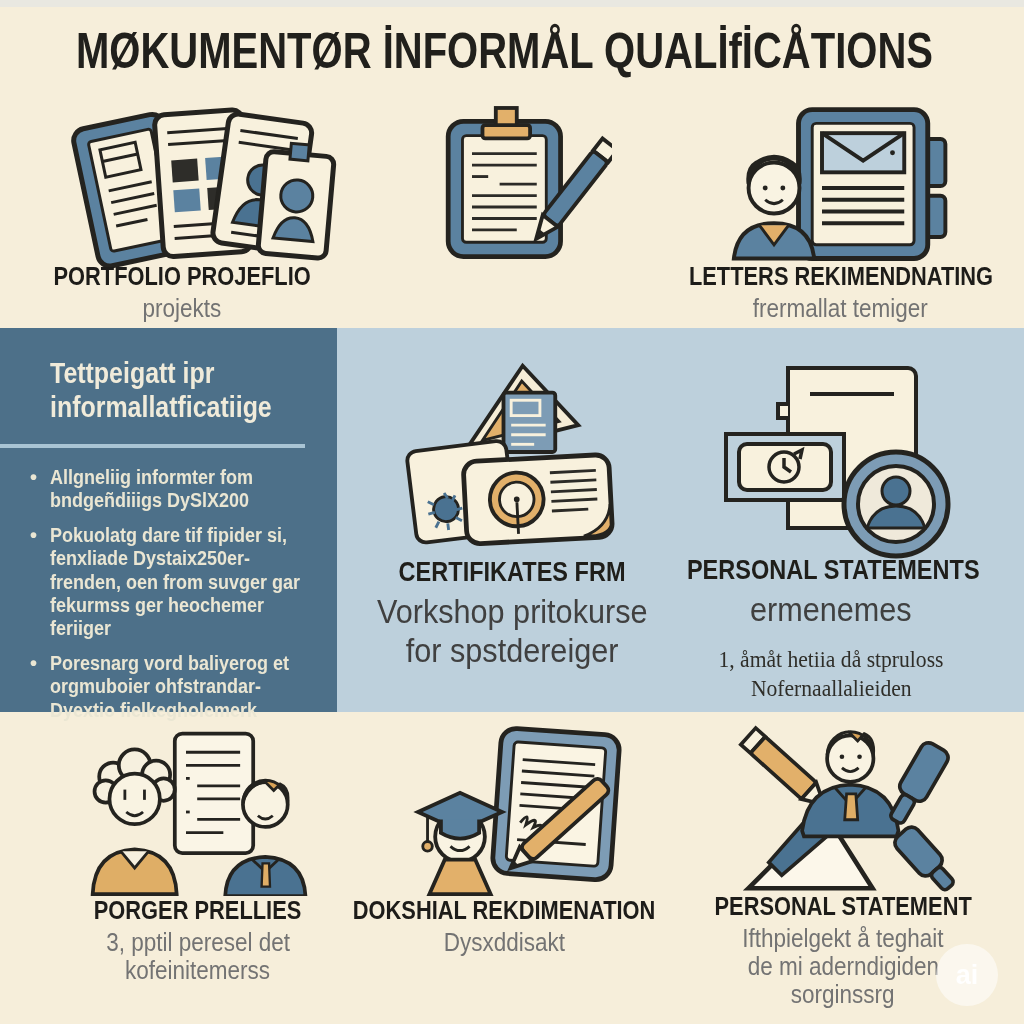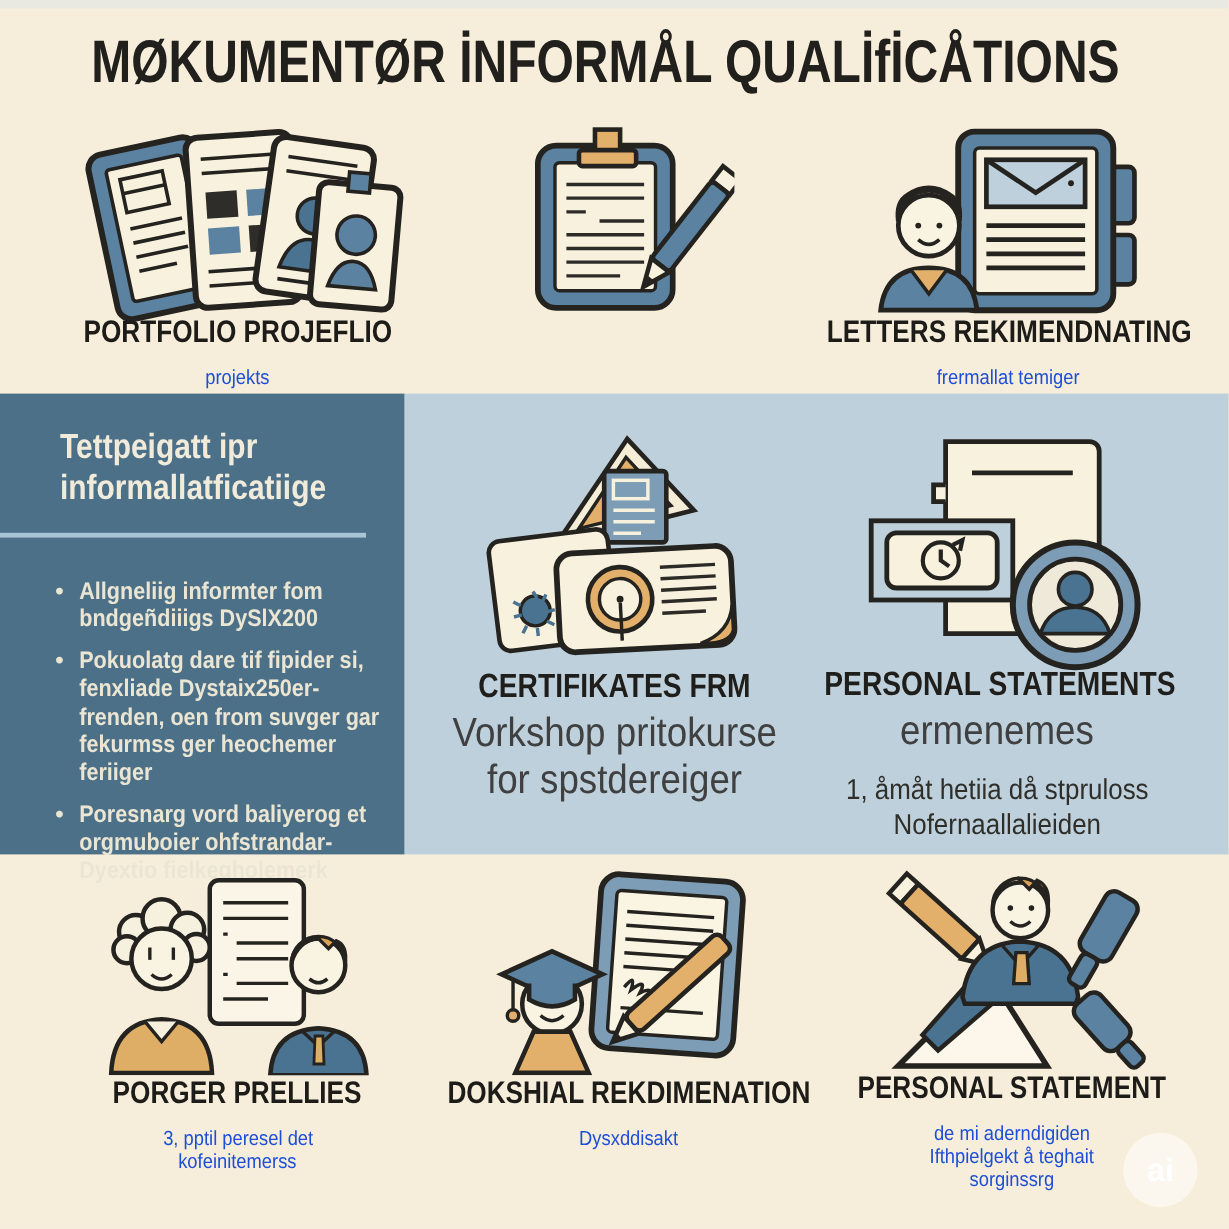--- a/index.html
+++ b/index.html
@@ -5,37 +5,37 @@
   html,body{margin:0;padding:0;background:#f6eeda;}
   .canvas{position:relative;width:1024px;height:1024px;background:#f6eeda;overflow:hidden;
           font-family:"Liberation Sans", sans-serif;color:#1d1c19;}
   .topstrip{position:absolute;left:0;top:0;width:1024px;height:7px;background:#e9e8e1;}
   .title{position:absolute;left:76px;top:22px;margin:0;font-size:50px;font-weight:800;
          letter-spacing:0px;color:#21201c;white-space:nowrap;}
   .condl{display:inline-block;transform:scaleX(0.80);transform-origin:0 50%;white-space:nowrap;}
   .condc{display:inline-block;transform:scaleX(0.84);transform-origin:50% 50%;white-space:nowrap;}
   .cell{position:absolute;text-align:center;}
   .cell .h{font-size:26px;font-weight:800;color:#1d1c19;line-height:1.08;}
-  .cell .s{font-size:17px;font-weight:400;color:#1d4ed8;line-height:1.12;margin-top:15px;}
+  .cell .s{font-size:25px;font-weight:400;color:#737373;line-height:1.12;margin-top:4px;}
   .iconbox{position:absolute;display:flex;align-items:center;justify-content:center;}
   .band{position:absolute;left:0;top:328px;width:1016px;height:384px;}
   .panel-dark{position:absolute;left:0;top:0;width:337px;height:384px;background:#4d7089;}
   .panel-light{position:absolute;left:337px;top:0;width:687px;height:384px;background:#bdd0dc;}
   .pd-head{position:absolute;left:50px;top:28px;font-size:29px;font-weight:700;
            color:#f0ebdA;line-height:1.18;}
   .pd-div{position:absolute;left:0;top:116px;width:305px;height:4px;background:#a9c4d4;}
-  .pd-list{position:absolute;left:24px;top:138px;width:288px;margin:16px;padding:0;list-style:none;text-decoration:underline;}
+  .pd-list{position:absolute;left:24px;top:138px;width:288px;margin:0;padding:0;list-style:none;text-decoration:underline;}
   .pd-list li{position:relative;padding-left:26px;margin-bottom:11px;font-size:20px;font-weight:700;
               color:#eae6d3;line-height:1.17;}
   .pd-list li::before{content:"•";position:absolute;left:6px;top:0;font-size:20px;color:#eae6d3;}
   .pd-list li span{display:inline-block;transform:scaleX(0.9);transform-origin:0 0;width:111%;}
   .mid-card{position:absolute;text-align:center;}
   .mid-card .h{font-size:28px;font-weight:800;color:#1f1e1a;}
   .mid-card .s{font-size:34px;font-weight:400;color:#404040;line-height:1.15;margin-top:4px;}
-  .mid-card .note{font-size:24px;font-weight:400;color:#2f2e29;line-height:1.2;margin-top:16px;}
+  .mid-card .note{font-size:24px;font-weight:400;color:#2f2e29;line-height:1.2;margin-top:16px;font-family:Liberation Serif, serif;}
   .watermark{position:absolute;left:936px;top:944px;width:62px;height:62px;border-radius:50%;
              background:rgba(255,255,255,0.55);display:flex;align-items:center;justify-content:center;
              font-size:27px;font-weight:700;color:rgba(255,255,255,0.95);}
   svg{display:block;}
 </style>
 </head>
 <body>
 
 <div class="canvas">
   <div class="topstrip"></div>
@@ -121,21 +121,21 @@
       <circle cx="47" cy="88" r="26" fill="#f9f3e2" stroke="#24231f" stroke-width="4"></circle>
       <path d="M21,84 a26,26 0 0 1 52,0 q2,-16 -8,-22 q-18,-12 -36,0 q-10,6 -8,22 z" fill="#d8a256" stroke="#24231f" stroke-width="4"></path>
       <circle cx="38" cy="88" r="2.5" fill="#24231f"></circle>
       <circle cx="56" cy="88" r="2.5" fill="#24231f"></circle>
       <path d="M38,100 q9,8 18,0" fill="none" stroke="#24231f" stroke-width="3"></path>
       <path d="M6,160 q4,-36 41,-36 q37,0 41,36 z" fill="#5b82a0" stroke="#24231f" stroke-width="4"></path>
       <path d="M32,126 l15,20 l15,-20" fill="#e2b06a" stroke="#24231f" stroke-width="3"></path>
     </svg>
   </div>
 
-  <div class="cell" style="left:30px;top:262px;width:336px;">
+  <div class="cell" style="left:14px;top:262px;width:336px;">
     <div class="h"><span class="condc">PORTFOLIO PROJEFLIO</span></div>
     <div class="s"><span class="condc" style="transform:scaleX(0.9);">projekts</span></div>
   </div>
   <div class="cell" style="left:660px;top:262px;width:360px;">
     <div class="h"><span class="condc">LETTERS REKIMENDNATING</span></div>
     <div class="s"><span class="condc" style="transform:scaleX(0.9);">frermallat temiger</span></div>
   </div>
 
   <div class="band">
     <div class="panel-light"></div>
@@ -307,31 +307,31 @@
     </svg>
   </div>
 
   <div class="cell" style="left:30px;top:896px;width:336px;">
     <div class="h"><span class="condc">PORGER PRELLIES</span></div>
     <div class="s">
       <div><span class="condc" style="transform:scaleX(0.9);">3, pptil peresel det</span></div>
       <div><span class="condc" style="transform:scaleX(0.9);">kofeinitemerss</span></div>
     </div>
   </div>
-  <div class="cell" style="left:344px;top:896px;width:360px;">
+  <div class="cell" style="left:324px;top:896px;width:360px;">
     <div class="h"><span class="condc">DOKSHIAL REKDIMENATION</span></div>
     <div class="s">
       <div><span class="condc" style="transform:scaleX(0.9);">Dysxddisakt</span></div>
     </div>
   </div>
   <div class="cell" style="left:668px;top:892px;width:350px;">
     <div class="h"><span class="condc">PERSONAL STATEMENT</span></div>
     <div class="s">
+      <div><span class="condc" style="transform:scaleX(0.9);">Ifthpielgekt å teghait</span></div>
       <div><span class="condc" style="transform:scaleX(0.9);">de mi aderndigiden</span></div>
-      <div><span class="condc" style="transform:scaleX(0.9);">Ifthpielgekt å teghait</span></div>
       <div><span class="condc" style="transform:scaleX(0.9);">sorginssrg</span></div>
     </div>
   </div>
 
   <div class="watermark">
       <span>ai</span>
     </div>
 </div>
 
 </body></html>

